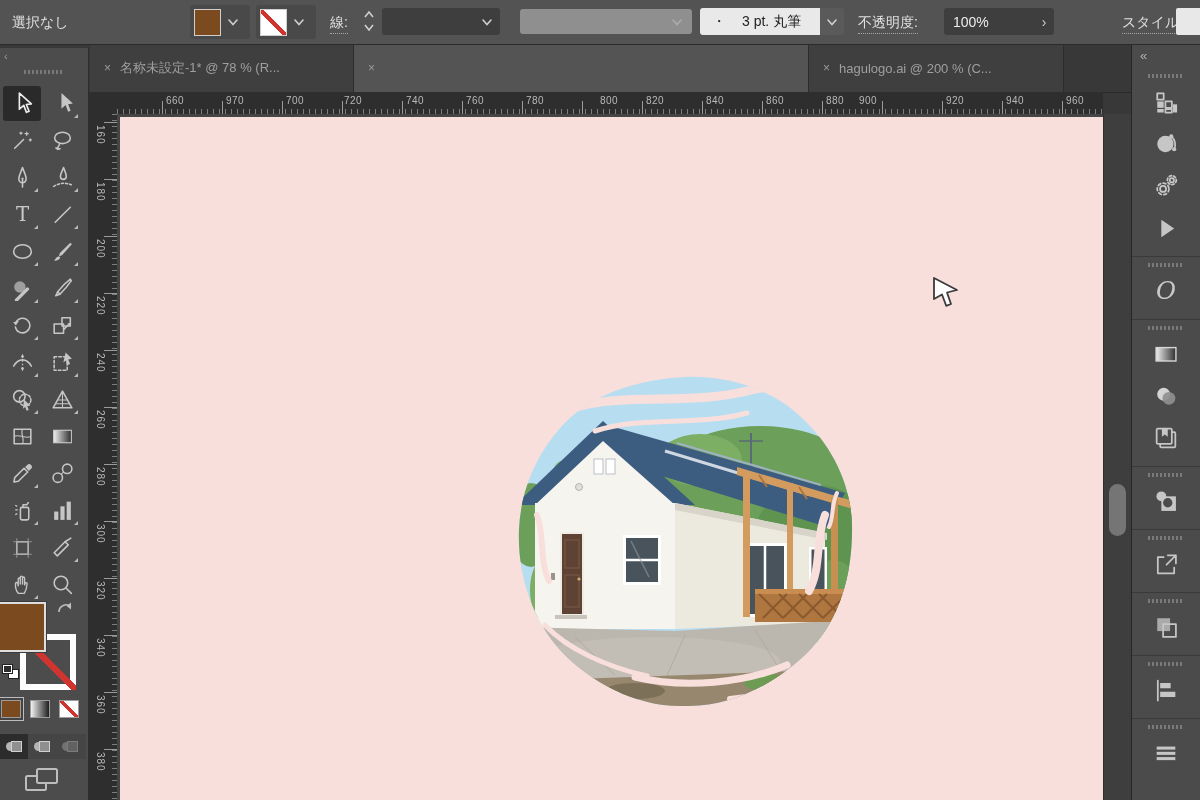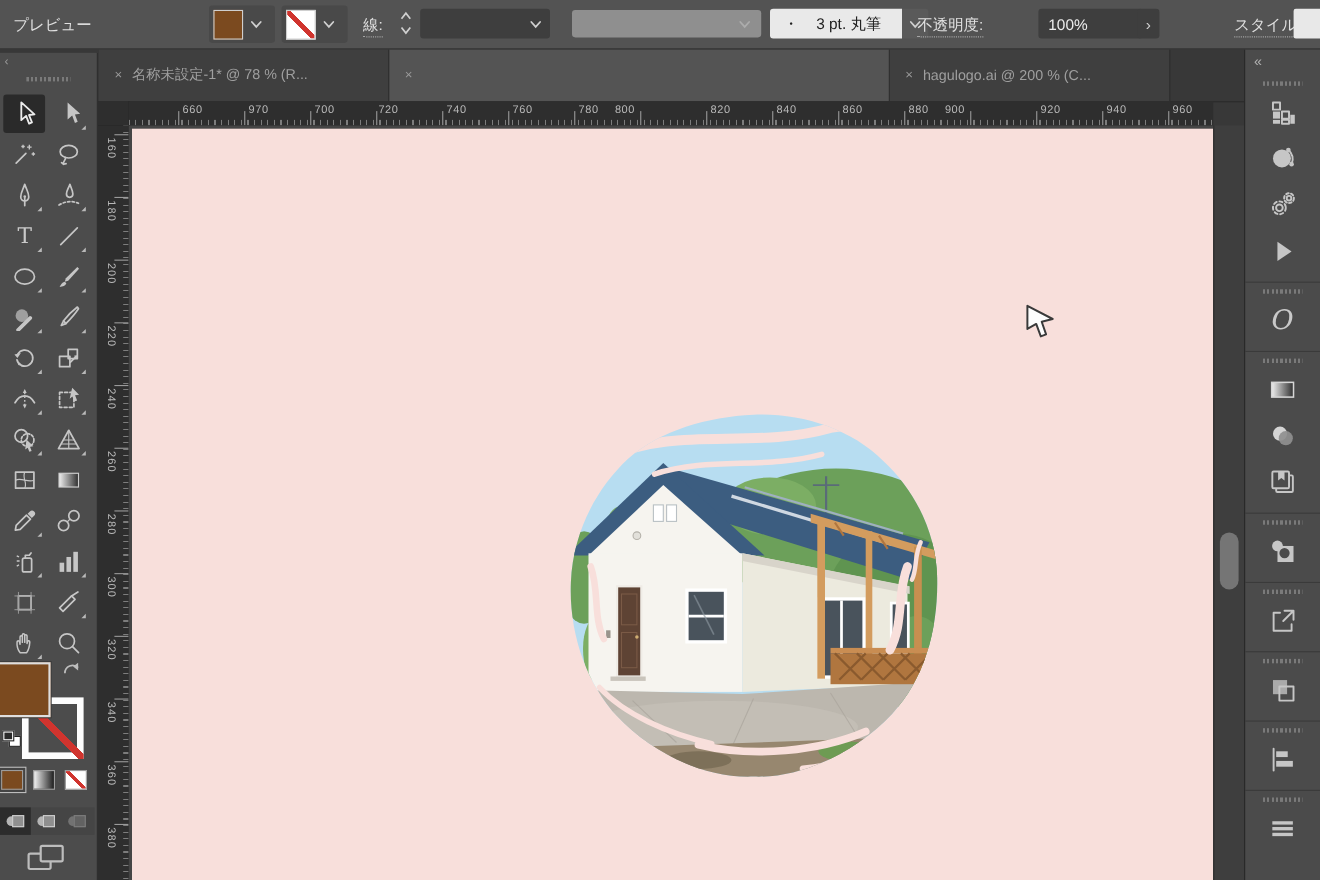--- a/index.html
+++ b/index.html
@@ -102,21 +102,21 @@
   .rp-grip{width:36px;margin:2px auto 4px auto;}
   .rp-icon{width:44px;height:40px;margin:2px auto;display:flex;align-items:center;justify-content:center;}
   .rp-icon .icon-svg{width:28px;height:28px;}
 </style>
 </head>
 <body>
 
 <div class="app">
 
   <div class="abs control-bar">
-    <div class="abs cb-text" style="left:12px;top:14px;">プレビュー</div>
+    <div class="abs cb-text" style="left:12px;top:14px;">選択なし</div>
 
     <div class="abs swatch-group" style="left:190px;">
       <div class="abs swatch" id="fillSwatch" style="background: rgb(123, 74, 31);"></div>
       <span class="abs" style="left:36px;top:10px;" id="chev1"><svg width="14" height="14" viewBox="0 0 14 14">
             <path d="M3 5 L7 9.5 L11 5" stroke="#cfcfcf" stroke-width="1.6" fill="none" stroke-linecap="round"></path>
           </svg></span>
     </div>
     <div class="abs swatch-group" style="left:256px;">
       <div class="abs swatch swatch-none"></div>
       <span class="abs" style="left:36px;top:10px;" id="chev2"><svg width="14" height="14" viewBox="0 0 14 14">
@@ -144,21 +144,21 @@
     <div class="abs brush-box" style="left:700px;top:8px;width:120px;height:27px;">
       <span style="margin-left:12px;">・</span>
       <span style="margin-left:16px;">3 pt. 丸筆</span>
     </div>
     <div class="abs brush-chev" style="left:820px;top:8px;width:24px;height:27px;">
       <span class="abs" style="left:5px;top:7px;" id="chev5"><svg width="14" height="14" viewBox="0 0 14 14">
             <path d="M3 5 L7 9.5 L11 5" stroke="#cfcfcf" stroke-width="1.6" fill="none" stroke-linecap="round"></path>
           </svg></span>
     </div>
 
-    <div class="abs cb-text cb-label-dotted" style="left:834px;top:14px;">不透明度:</div>
+    <div class="abs cb-text cb-label-dotted" style="left:858px;top:14px;">不透明度:</div>
     <div class="abs opacity-input" style="left:944px;top:8px;width:86px;height:27px;">
       <span>100%</span>
     </div>
     <div class="abs more-btn" style="left:1034px;top:8px;width:20px;height:27px;">
       <span>›</span>
     </div>
 
     <div class="abs cb-text cb-label-dotted" style="left:1082px;top:14px;margin-left:40px;">スタイル:</div>
     <div class="abs style-swatch" style="left:1176px;top:8px;width:26px;height:27px;"></div>
   </div>
@@ -463,21 +463,21 @@
       <span class="hlab" style="left: 169px;">700</span>
       <div class="htick" style="left: 225px;"></div>
       <span class="hlab" style="left: 227px;">720</span>
       <div class="htick" style="left: 285px;"></div>
       <span class="hlab" style="left: 289px;">740</span>
       <div class="htick" style="left: 345px;"></div>
       <span class="hlab" style="left: 349px;">760</span>
       <div class="htick" style="left: 405px;"></div>
       <span class="hlab" style="left: 409px;">780</span>
       <div class="htick" style="left: 465px;"></div>
-      <span class="hlab" style="left: 442px;">800</span>
+      <span class="hlab" style="left: 483px;">800</span>
       <div class="htick" style="left: 525px;"></div>
       <span class="hlab" style="left: 529px;">820</span>
       <div class="htick" style="left: 585px;"></div>
       <span class="hlab" style="left: 589px;">840</span>
       <div class="htick" style="left: 645px;"></div>
       <span class="hlab" style="left: 649px;">860</span>
       <div class="htick" style="left: 705px;"></div>
       <span class="hlab" style="left: 709px;">880</span>
       <div class="htick" style="left: 765px;"></div>
       <span class="hlab" style="left: 742px;">900</span>

